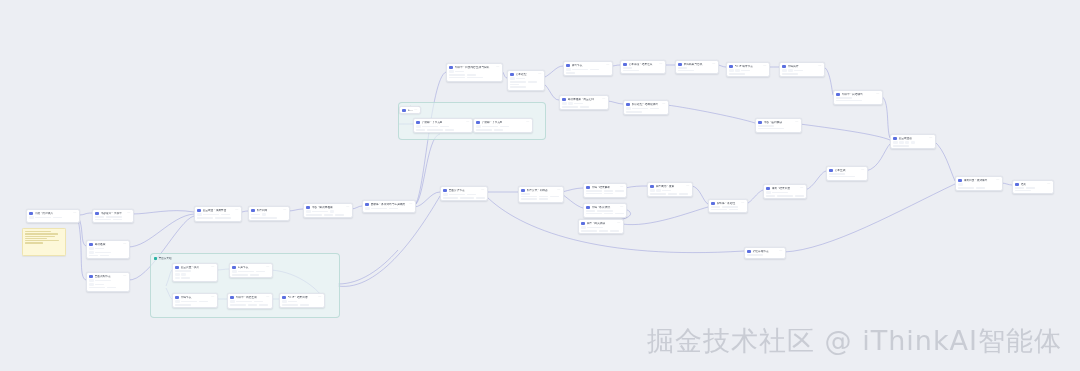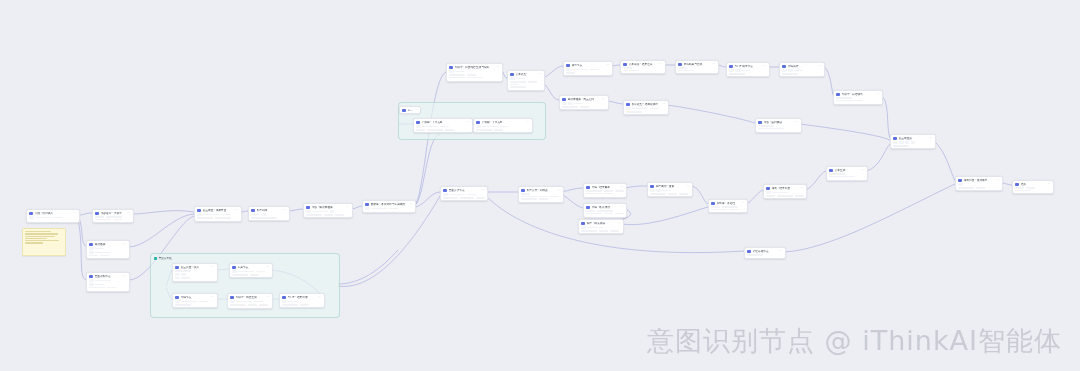--- a/index.html
+++ b/index.html
@@ -870,14 +870,14 @@
 
   <div class="sticky" id="sticky" style="left: 22px; top: 228px; width: 38px; height: 22px;">
       <div class="sline" style="width: 26px;"></div>
       <div class="sline" style="width: 33px;"></div>
       <div class="sline" style="width: 30px;"></div>
       <div class="sline" style="width: 22px;"></div>
       <div class="sline" style="width: 34px;"></div>
       <div class="sline" style="width: 18px;"></div>
     </div>
 
-  <div class="watermark">意图识别节点 @ iThinkAI智能体</div>
+  <div class="watermark">掘金技术社区 @ iThinkAI智能体</div>
 </div>
 
 </body></html>

